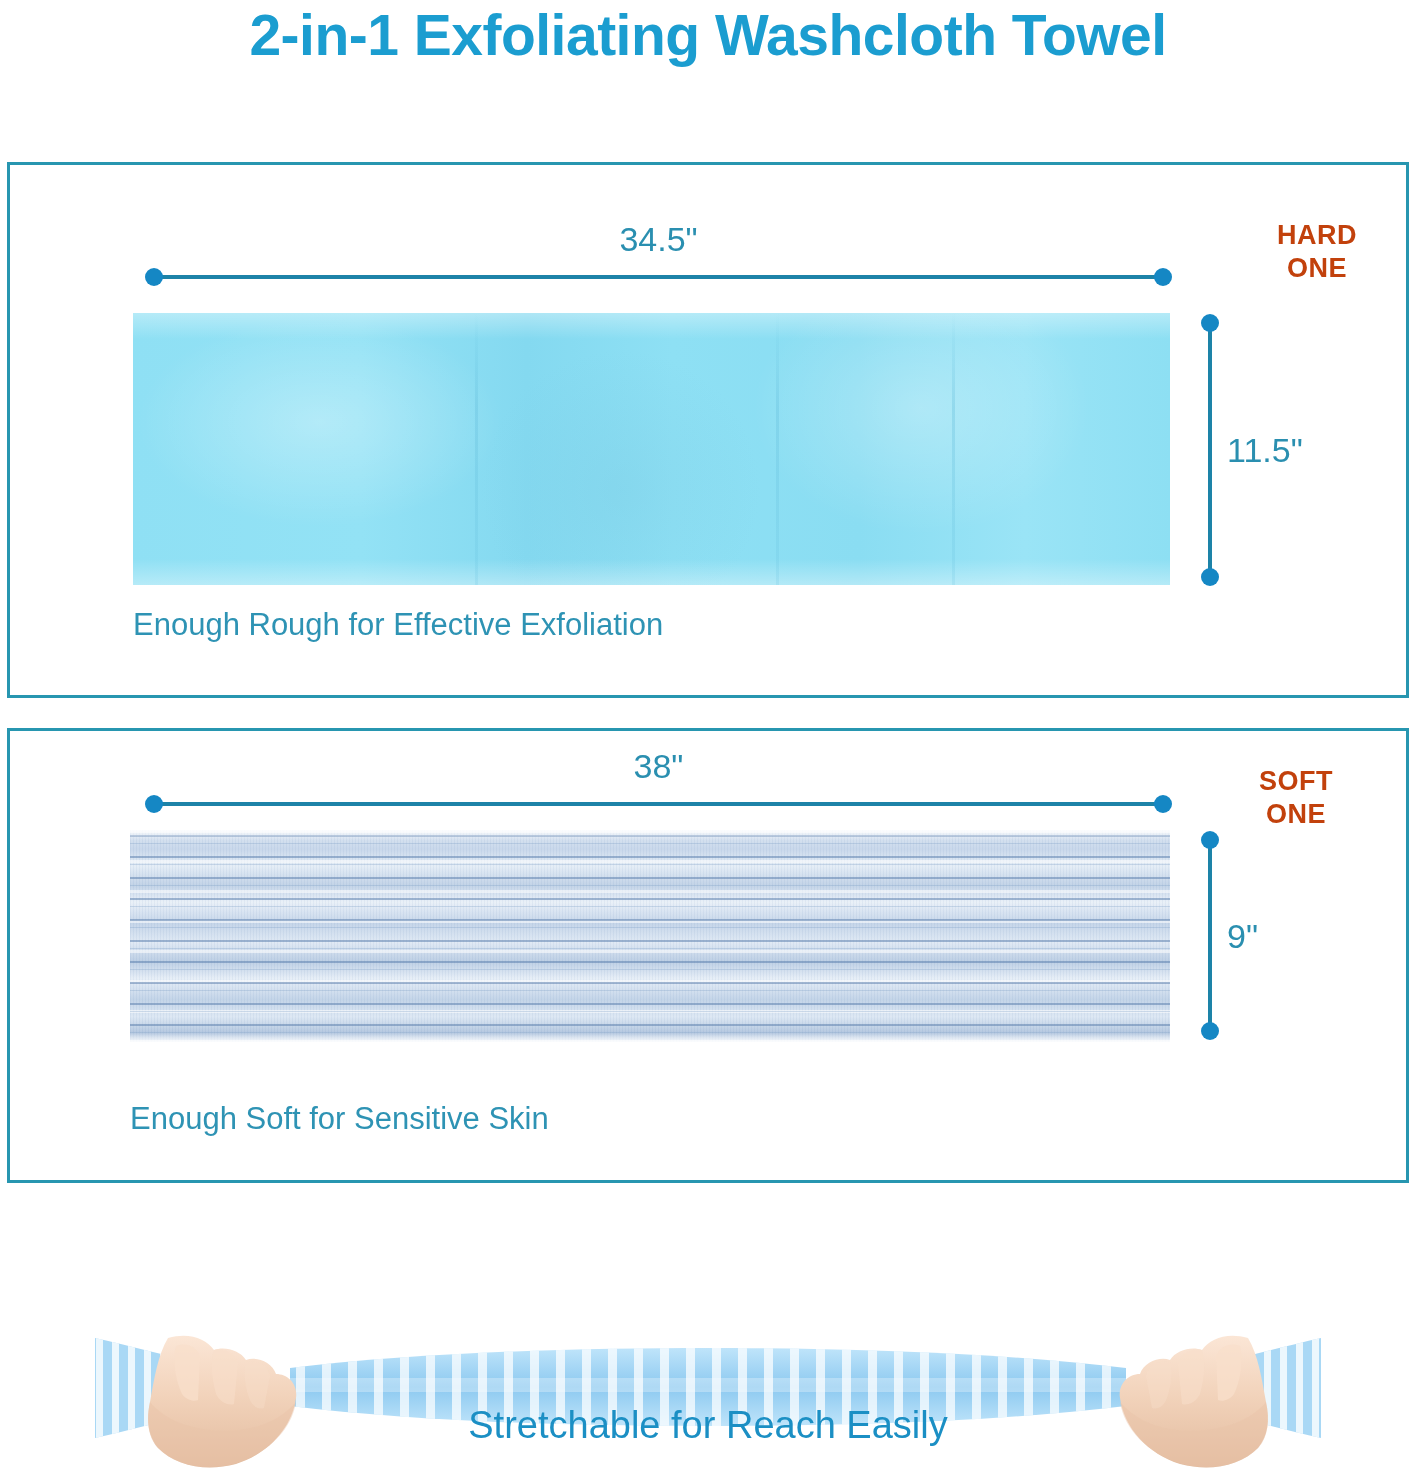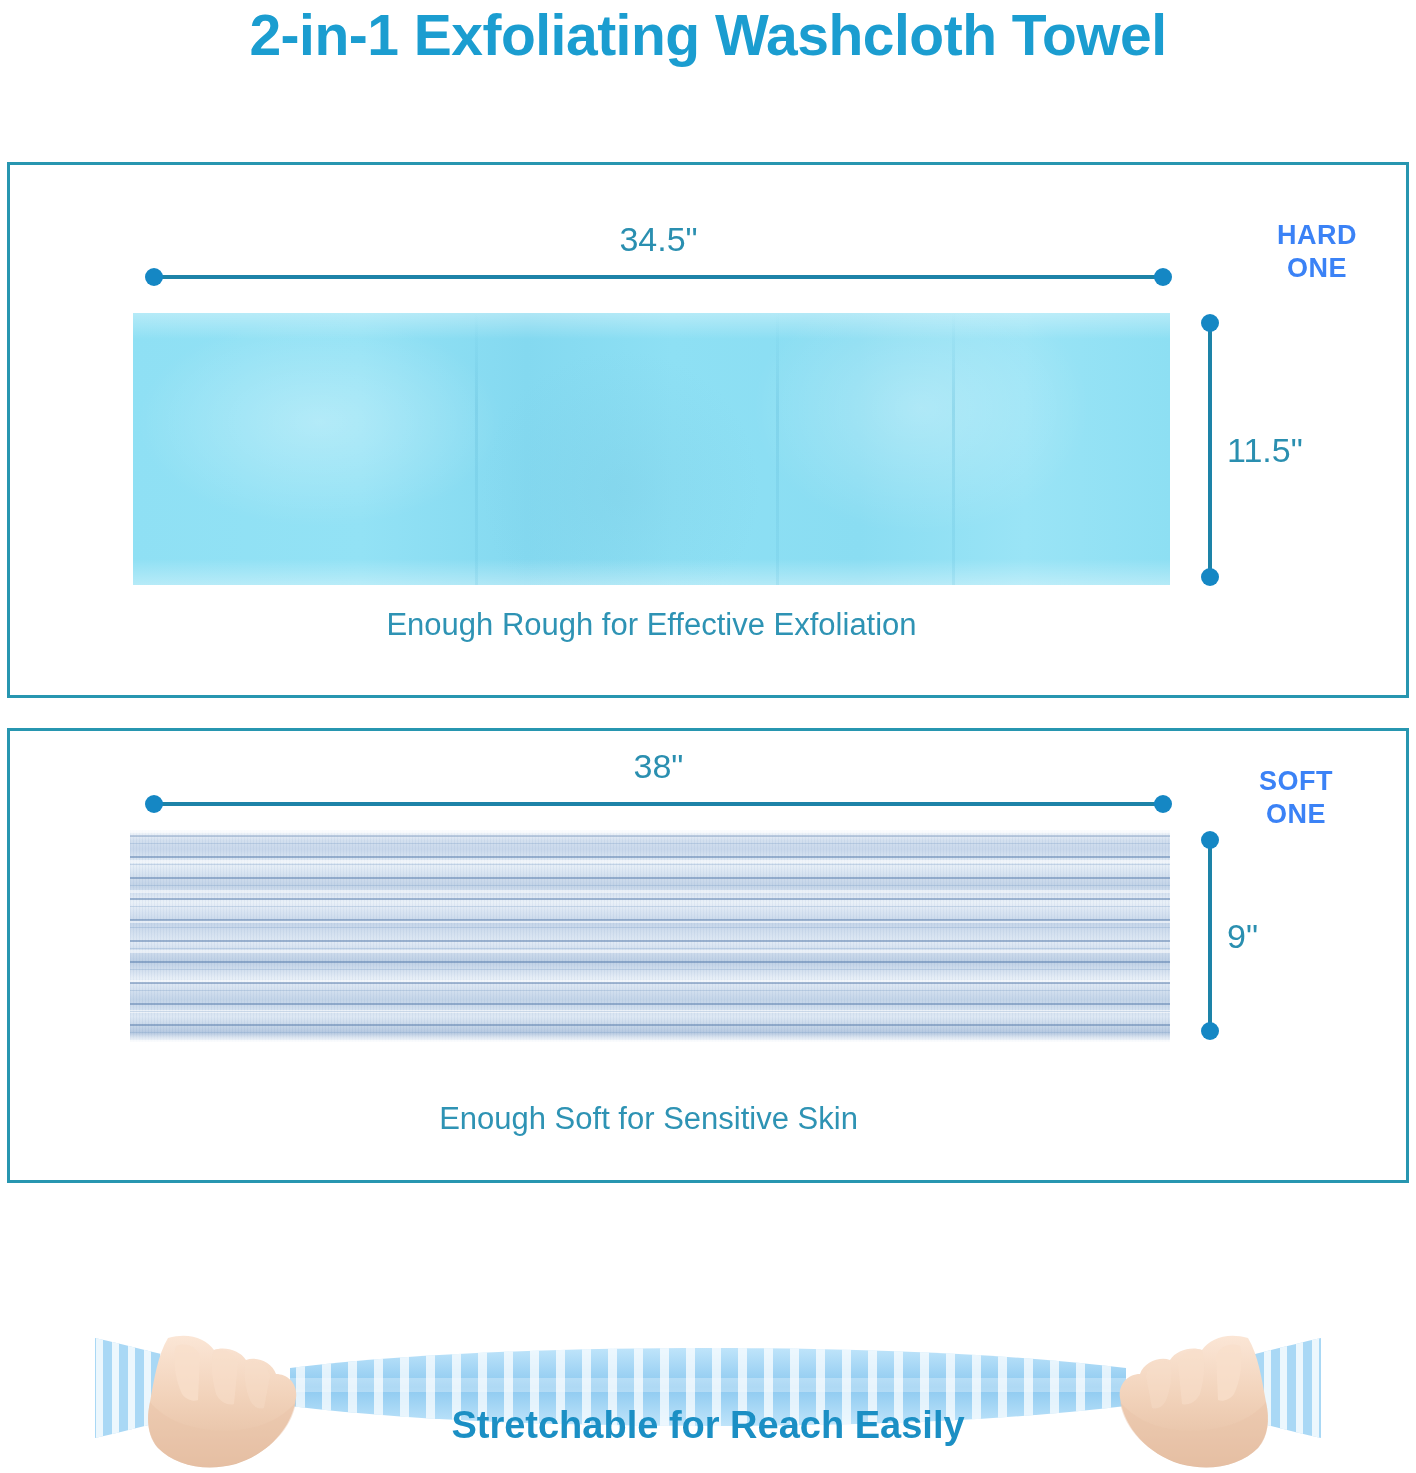--- a/index.html
+++ b/index.html
@@ -29,21 +29,21 @@
     border:3px solid #2796B0;
     background:#ffffff;
     box-sizing:border-box;
   }
   #panel-hard{left:7px;top:162px;width:1402px;height:536px;}
   #panel-soft{left:7px;top:728px;width:1402px;height:455px;}
 
   
   .side-label{
     position:absolute;
-    color:#3b82f6;
+    color:#c2410c;
     font-weight:bold;
     font-size:27px;
     line-height:33px;
     text-align:center;
     width:170px;
     letter-spacing:0.5px;
   }
   #label-hard{left:1232px;top:219px;}
   #label-soft{left:1211px;top:765px;}
 
@@ -141,35 +141,35 @@
   }
   #towel-soft .edge{
     position:absolute;left:0;right:0;height:10px;
     background:linear-gradient(180deg,rgba(255,255,255,.75),rgba(255,255,255,0));
   }
   #towel-soft .edge.top{top:0;}
   #towel-soft .edge.bot{bottom:0;transform:scaleY(-1);}
 
   
   .caption{
-    position:absolute;width:1037px;text-align:center;
+    position:absolute;width:1037px;text-align:left;
     font-size:31px;color:#2E93B4;
   }
   #caption-hard{left:133px;top:607px;}
   #caption-soft{left:130px;top:1101px;}
 
   
   #stretch-scene{
     position:absolute;left:0;top:1250px;width:1416px;height:223px;
   }
   #stretch-scene svg{display:block;}
 
   .bottom-text{
     position:absolute;left:0;top:1404px;width:1416px;text-align:center;
-    font-size:38px;font-weight:bold;color:#1B8FC4;
+    font-size:38px;font-weight:normal;color:#1B8FC4;
   }
 </style>
 </head>
 <body>
 
 <div class="page">
 
   <div class="title">2-in-1 Exfoliating Washcloth Towel</div>
 
   <div class="panel" id="panel-hard"></div>

